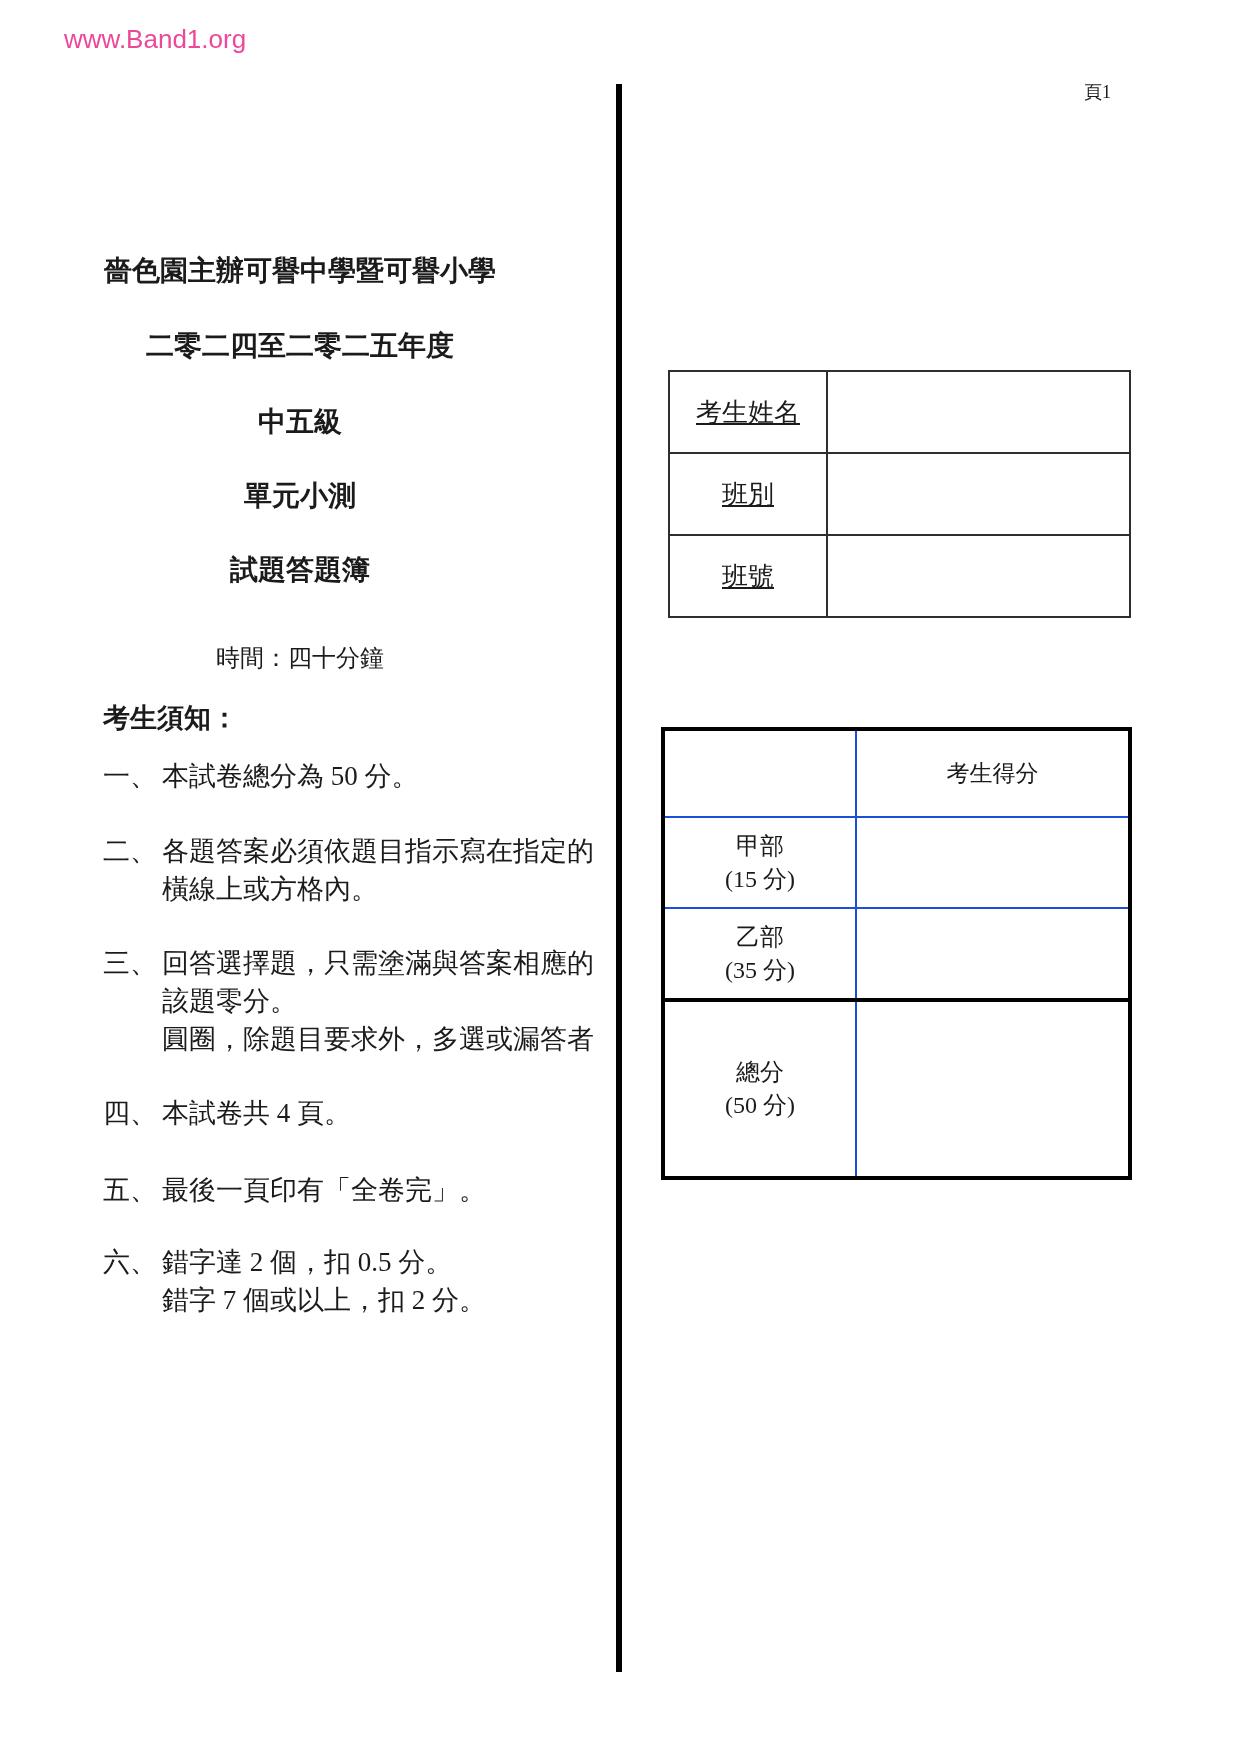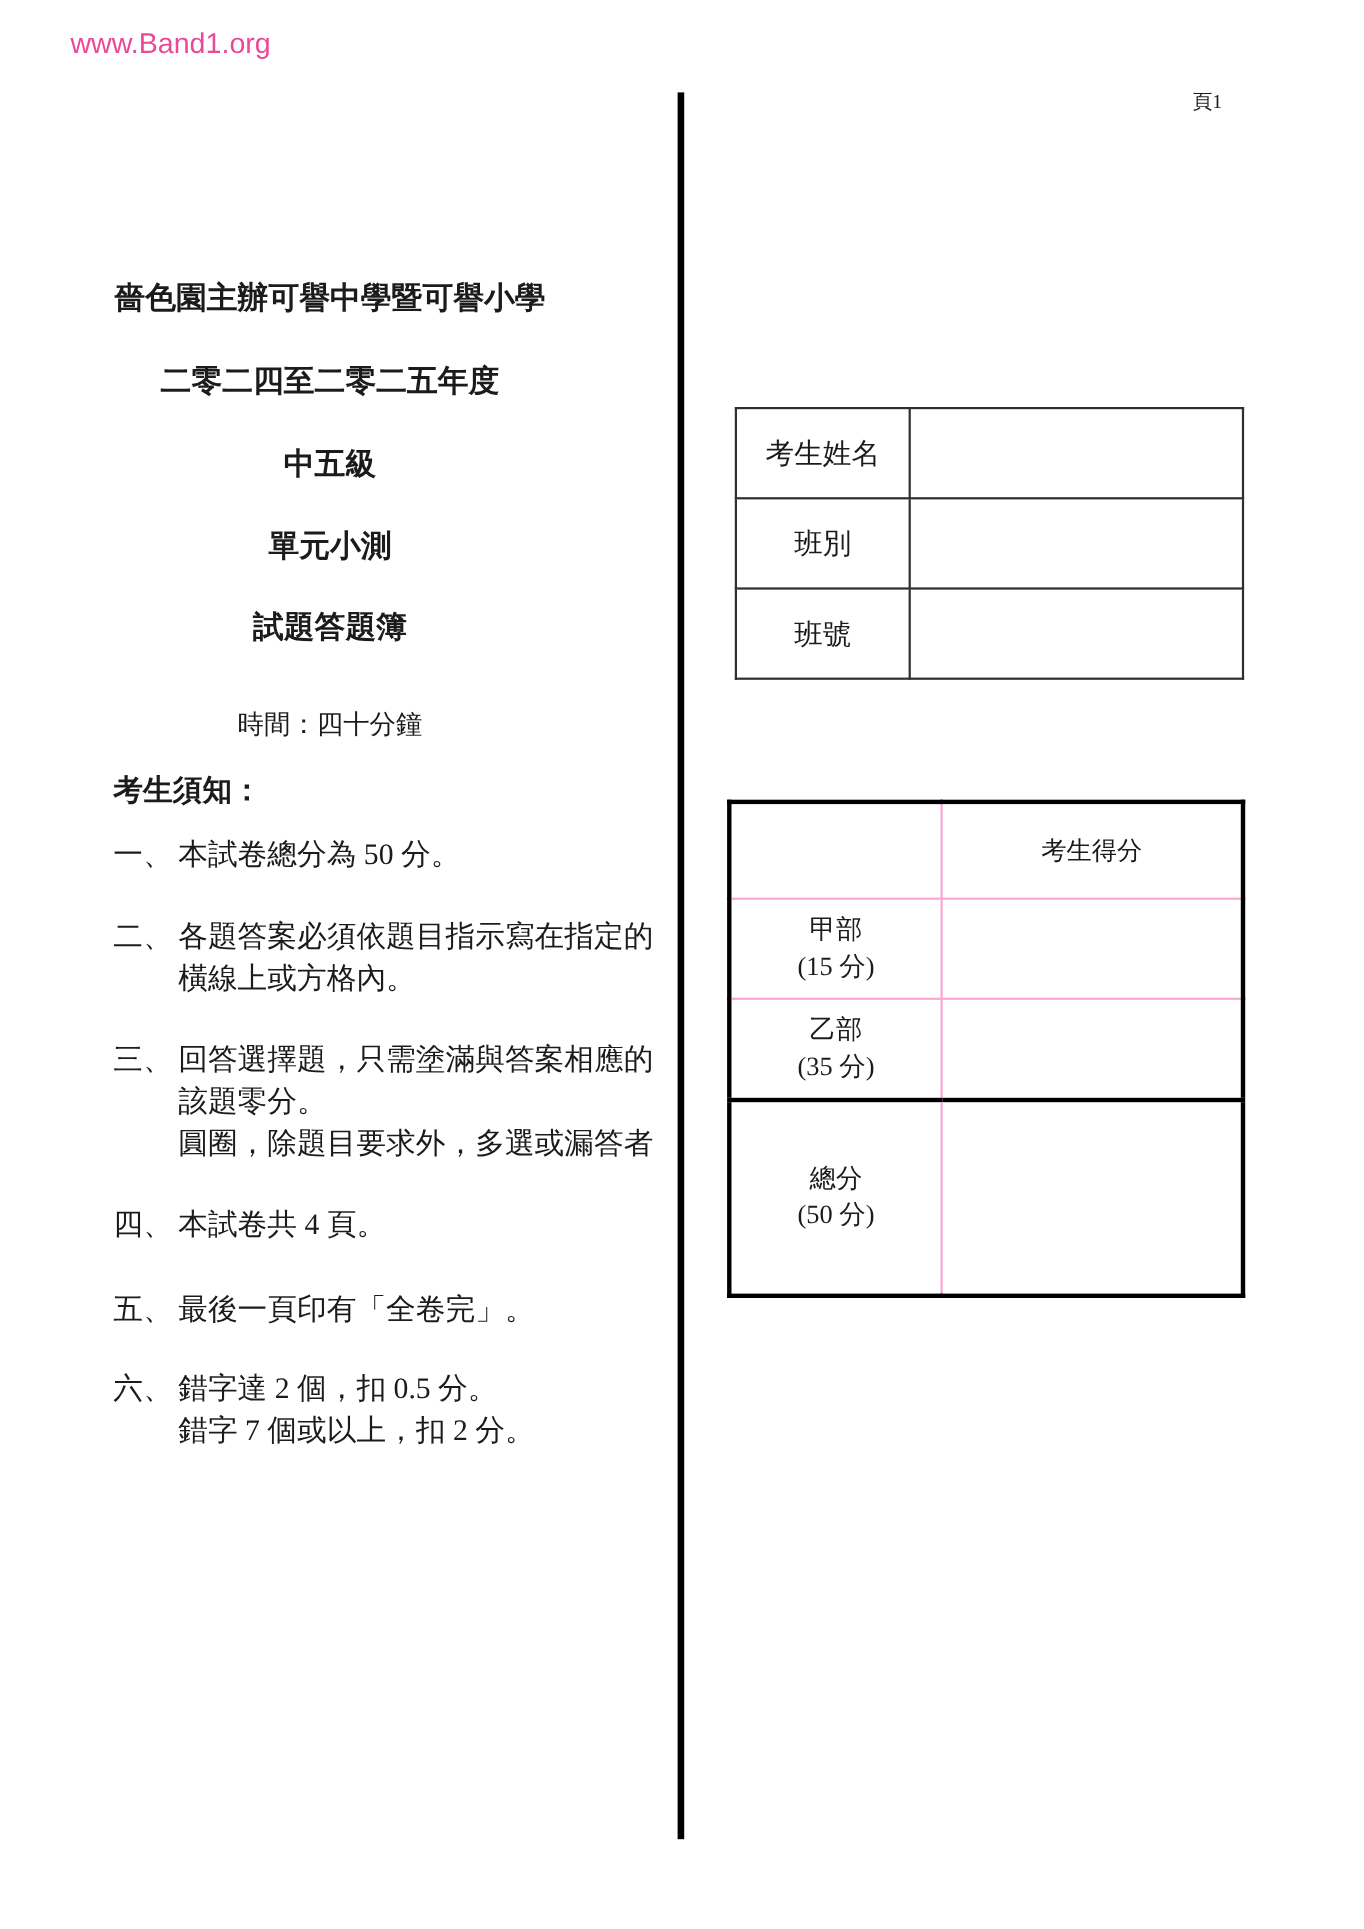--- a/index.html
+++ b/index.html
@@ -56,35 +56,35 @@
   .ni-4 { top:1094px; }
   .ni-5 { top:1171px; }
   .ni-6 { top:1243px; }
   
   .info-table {
     position:absolute; left:668px; top:370px;
     border-collapse:collapse; table-layout:fixed;
   }
   .info-table td {
     border:2px solid #2e2e2e;
-    height:80px; padding:0;
+    height:80px; padding:0;text-decoration:underline;
   }
   .info-table td.lbl {
     width:156px; text-align:center; vertical-align:middle;
     font-size:26px;
   }
   .info-table td.val { width:301px; }
   
   .score-table {
     position:absolute; left:661px; top:727px;
     border-collapse:collapse; table-layout:fixed;
     border:4px solid #000000;
   }
   .score-table td {
-    border:2px solid #f9a8d4; padding:0;
+    border:2px solid #1d4ed8; padding:0;
     text-align:center; vertical-align:middle;
   }
   .score-table td.lbl { width:190px; font-size:24px; line-height:33px; }
   .score-table td.val { width:271px; }
   .score-table tr.hdr td { height:85px; font-size:23px; }
   .score-table tr.part td { height:89px; }
   .score-table tr.total td { height:174px; border-top:4px solid #000000; }
 </style>
 </head>
 <body>

